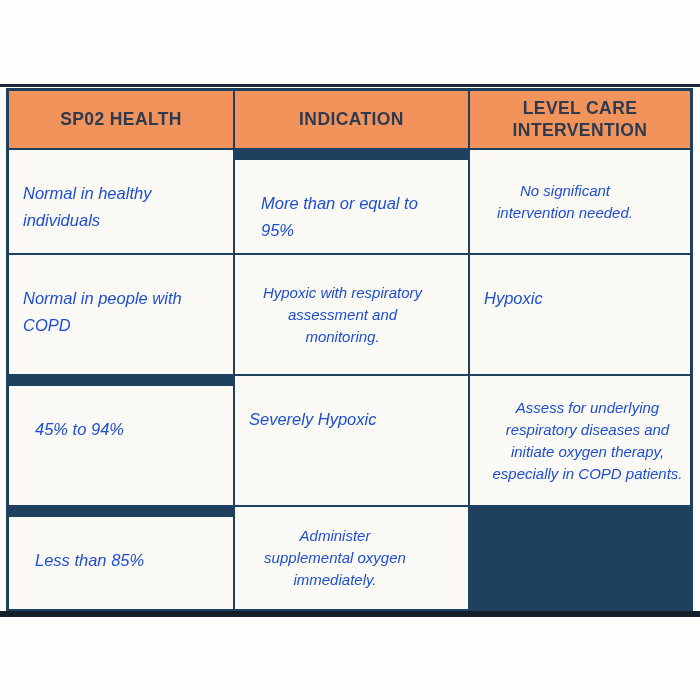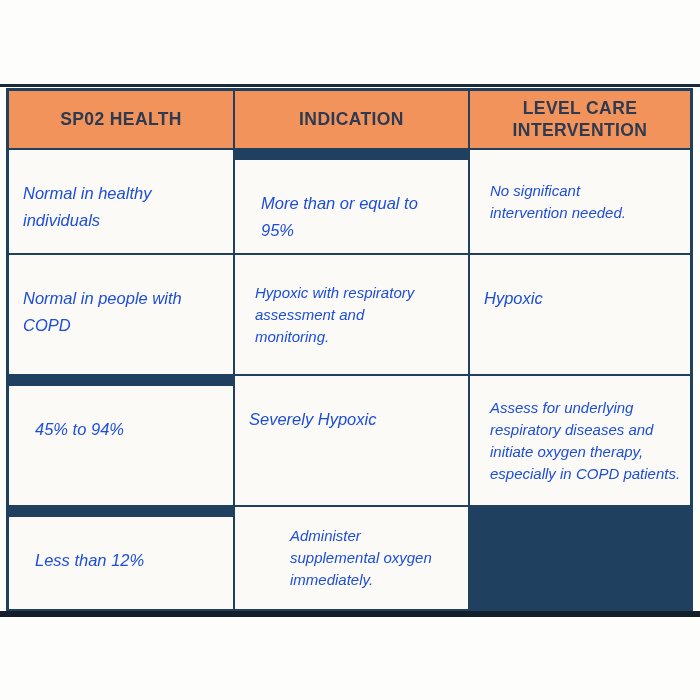--- a/index.html
+++ b/index.html
@@ -76,26 +76,27 @@
     font-size: 16.5px;
     line-height: 27px;
   }
   .cell.body.c1 { padding-left: 14px; }
   .cell.body.c2 { padding-left: 26px; margin-top: 10px; }
   .cell.body.c3 {
     align-items: center;
     padding-left: 20px;
     font-size: 15px;
     line-height: 22px;
+    text-align: center;
   }
   .w-main { display: inline-block; max-width: 170px; }
   .iw-0 { display: inline-block; max-width: 150px; }
   .iw-1 { display: inline-block; max-width: 175px; }
   .iw-2 { display: inline-block; max-width: 195px; }
-  .iw-3 { display: inline-block; max-width: 160px; margin-left: 35px; }
+  .iw-3 { display: inline-block; max-width: 160px; }
 </style>
 </head>
 <body>
 
 <div class="canvas">
 
   <div class="top-rule"></div>
 
   <div class="spo2-table">
 
@@ -133,21 +134,21 @@
       <span class="w-main">45% to 94%</span>
     </div>
     <div class="cell body c1">
       <span class="w-main">Severely Hypoxic</span>
     </div>
 
     <div class="cell body c3">
       <span class="iw-2">Assess for underlying respiratory diseases and initiate oxygen therapy, especially in COPD patients.</span>
     </div>
     <div class="cell body c2">
-      <span class="w-main">Less than 12%</span>
+      <span class="w-main">Less than 85%</span>
     </div>
     <div class="cell body c3">
       <span class="iw-3">Administer supplemental oxygen immediately.</span>
     </div>
 
   </div>
 
   <div class="bottom-rule"></div>
 
 </div>

